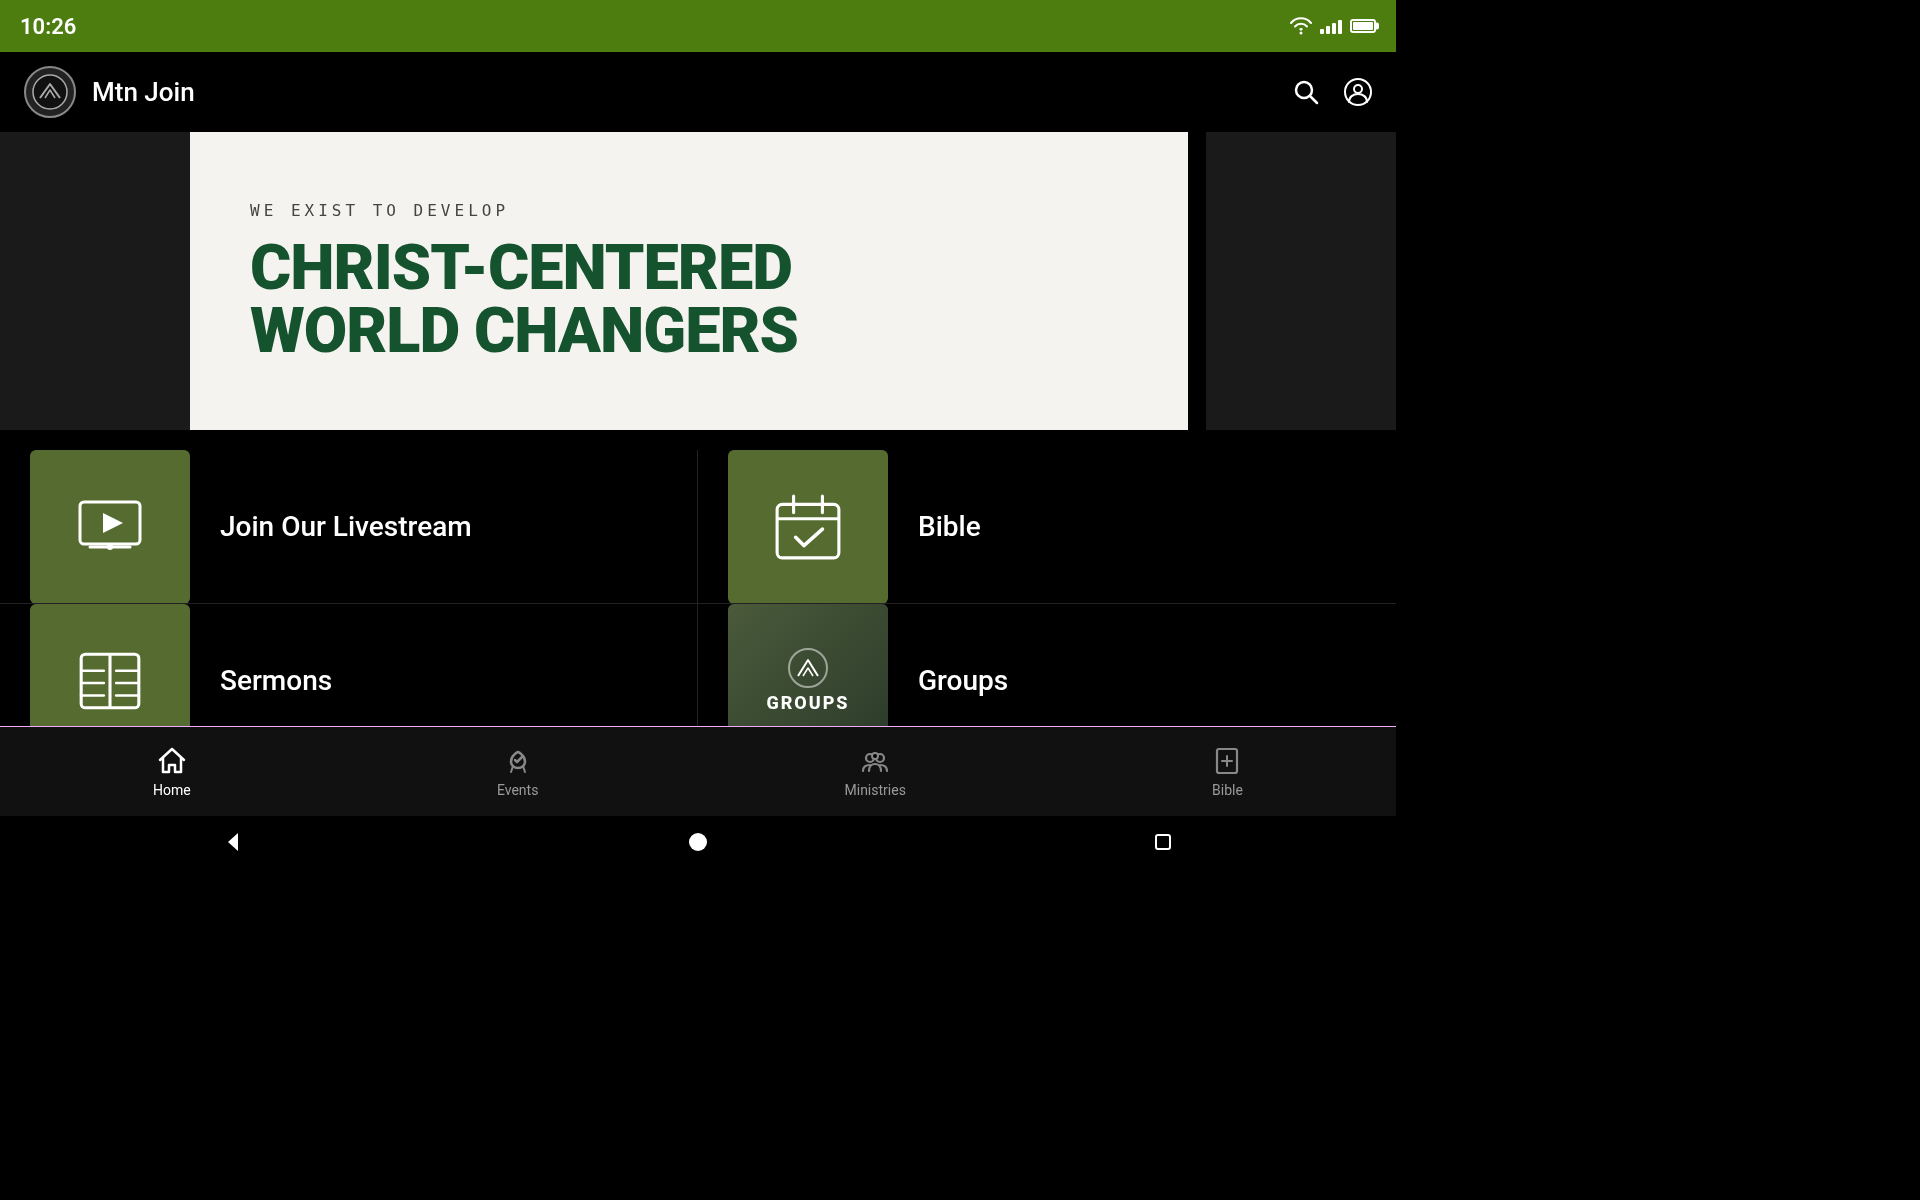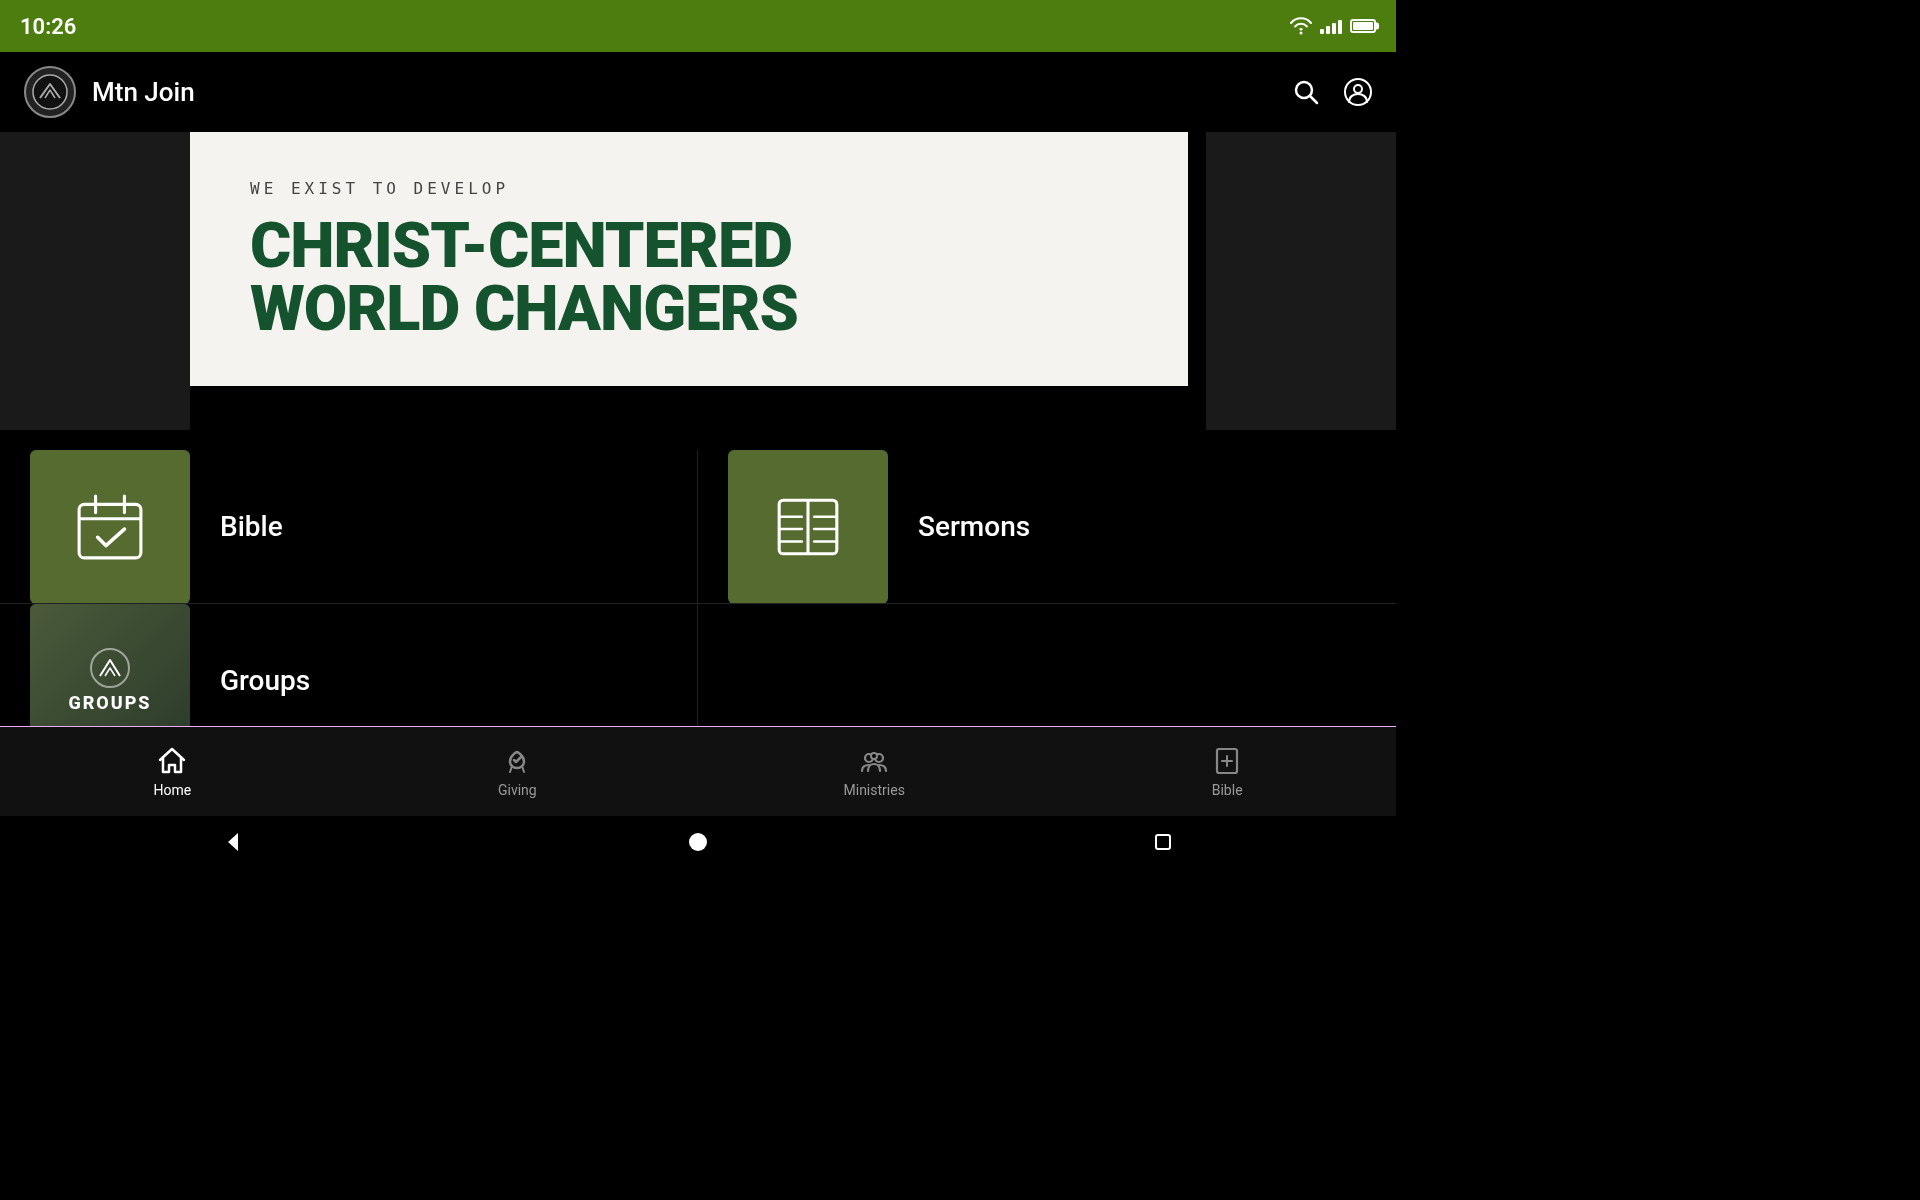--- a/index.html
+++ b/index.html
@@ -139,21 +139,21 @@
       align-items: center;
       justify-content: center;
     }
 
     
     .hero-banner {
       position: absolute;
       top: 132px;
       left: 190px;
       right: 208px;
-      height: 254px;
+      height: 298px;
       background: #f5f3ef;
       display: flex;
       flex-direction: column;
       justify-content: center;
       padding: 40px 60px;
     }
 
     .hero-subtitle {
       color: #444;
       font-size: 16px;
@@ -412,20 +412,31 @@
 <div class="hero-banner">
   <div class="hero-subtitle">WE EXIST TO DEVELOP</div>
   <div class="hero-title">
     <div>CHRIST-CENTERED</div>
     <div>WORLD CHANGERS</div>
   </div>
 </div>
 
 <div class="content-grid">
 
+  <div class="grid-item">
+    <div class="grid-icon-box">
+      <svg width="70" height="60" viewBox="0 0 70 60" fill="none">
+        <rect x="5" y="5" width="60" height="42" rx="4" stroke="white" stroke-width="3" fill="none"></rect>
+        <polygon points="28,16 28,36 48,26" fill="white"></polygon>
+        <line x1="15" y1="50" x2="55" y2="50" stroke="white" stroke-width="3" stroke-linecap="round"></line>
+        <circle cx="35" cy="50" r="3" fill="white"></circle>
+      </svg>
+    </div>
+    <span class="grid-label">Join Our Livestream</span>
+  </div>
 
   <div class="grid-item">
     <div class="grid-icon-box">
       <svg width="68" height="68" viewBox="0 0 68 68" fill="none">
         <rect x="4" y="12" width="60" height="52" rx="5" stroke="white" stroke-width="3" fill="none"></rect>
         <line x1="4" y1="26" x2="64" y2="26" stroke="white" stroke-width="3"></line>
         <line x1="20" y1="4" x2="20" y2="20" stroke="white" stroke-width="3" stroke-linecap="round"></line>
         <line x1="48" y1="4" x2="48" y2="20" stroke="white" stroke-width="3" stroke-linecap="round"></line>
         <polyline points="22,44 30,52 48,36" stroke="white" stroke-width="3.5" stroke-linecap="round" stroke-linejoin="round" fill="none"></polyline>
       </svg>
@@ -475,21 +486,21 @@
     </svg>
     <span class="nav-label active">Home</span>
   </div>
 
   <div class="nav-item">
     <svg width="30" height="30" viewBox="0 0 30 30" fill="none">
       <path d="M15 6C15 6 8 9 8 15.5C8 19 11 22 15 22C19 22 22 19 22 15.5C22 9 15 6 15 6Z" stroke="#888" stroke-width="2.5" fill="none"></path>
       <path d="M12 14L14 16L19 11" stroke="#888" stroke-width="2.5" stroke-linecap="round" stroke-linejoin="round"></path>
       <path d="M10 20L8 26M20 20L22 26" stroke="#888" stroke-width="2" stroke-linecap="round"></path>
     </svg>
-    <span class="nav-label">Giving</span>
+    <span class="nav-label">Events</span>
   </div>
 
   <div class="nav-item">
     <svg width="30" height="30" viewBox="0 0 30 30" fill="none">
       <circle cx="10" cy="12" r="4" stroke="#888" stroke-width="2.2"></circle>
       <circle cx="20" cy="12" r="4" stroke="#888" stroke-width="2.2"></circle>
       <circle cx="15" cy="10" r="3" stroke="#888" stroke-width="2" fill="#000"></circle>
       <path d="M3 25c0-4 3-6 7-6" stroke="#888" stroke-width="2.2" stroke-linecap="round"></path>
       <path d="M27 25c0-4-3-6-7-6" stroke="#888" stroke-width="2.2" stroke-linecap="round"></path>
       <path d="M9 25c0-4 2.5-7 6-7s6 3 6 7" stroke="#888" stroke-width="2.2" stroke-linecap="round"></path>

